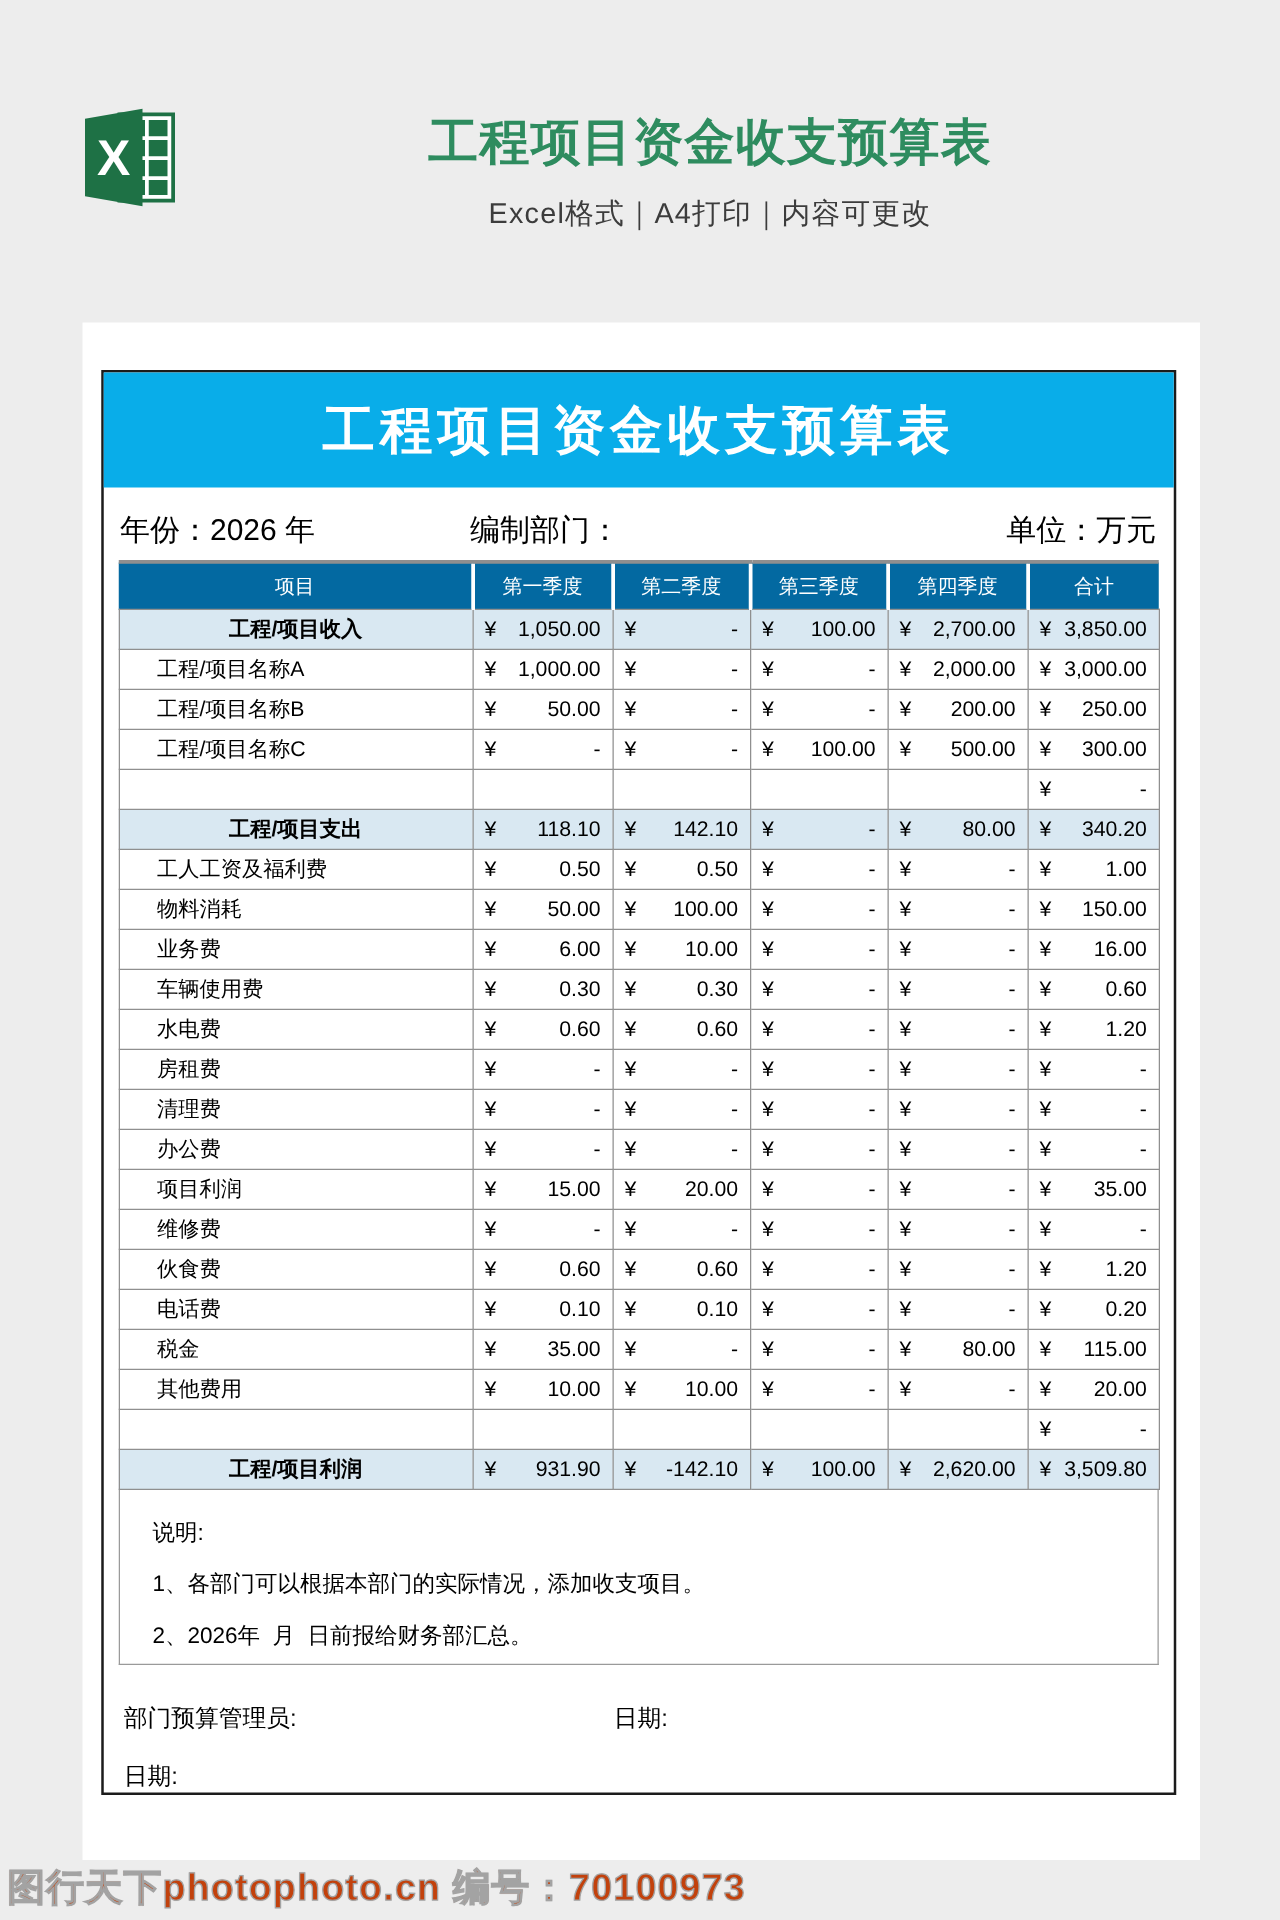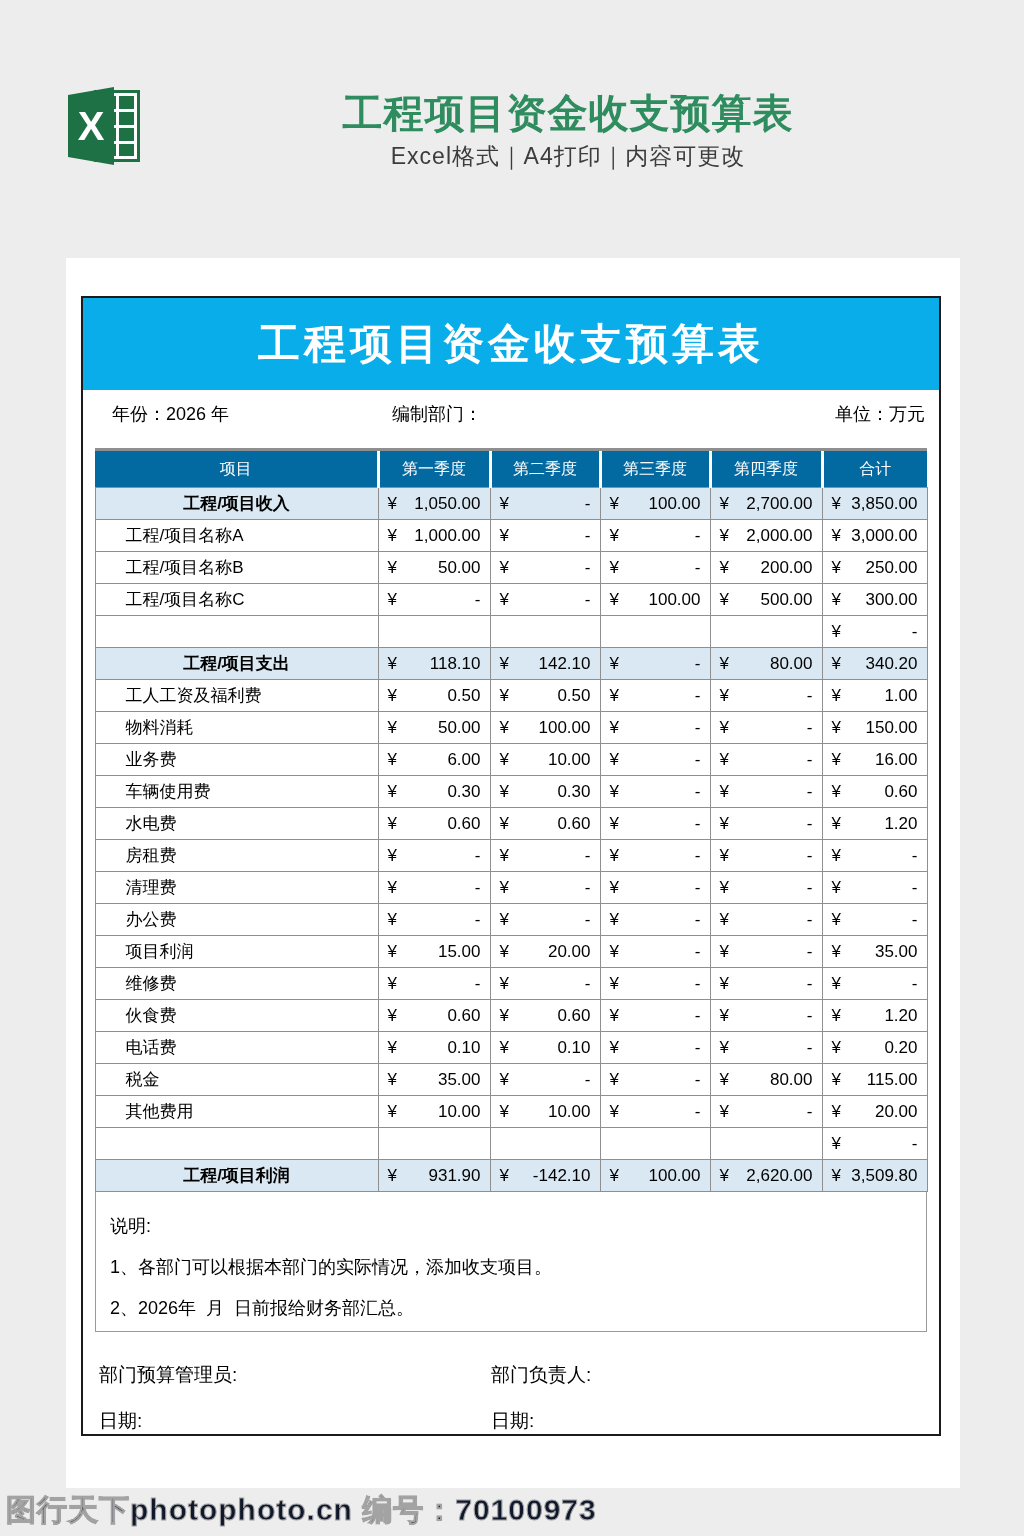--- a/index.html
+++ b/index.html
@@ -9,63 +9,63 @@
     position:relative;
     overflow:hidden;
     font-family:"Liberation Sans","DejaVu Sans",sans-serif;
     color:#000;
   }
 
   
   .excel-icon { position:absolute; left:62px; top:84px; width:84px; height:84px; }
   .top-header { position:absolute; left:112px; right:0; top:86px; text-align:center; }
   .page-title { margin:0; font-size:40px; font-weight:700; color:#2e8c5f; letter-spacing:1px; }
-  .page-subtitle { margin-top:0; font-size:23px; color:#3c3c3c; letter-spacing:1px; }
+  .page-subtitle { margin-top:14px; font-size:23px; color:#3c3c3c; letter-spacing:1px; }
 
   
   .card { position:absolute; left:66px; top:258px; width:894px; height:1230px; background:#ffffff; }
   .inner-box { position:absolute; left:15px; top:38px; width:856px; height:1136px; border:2px solid #1b1b1b; background:#fff; box-sizing:content-box; }
 
   .banner { height:92px; background:#09ade9; display:flex; align-items:center; justify-content:center;
             color:#fff; font-size:42px; font-weight:700; letter-spacing:4px; }
 
-  .meta-row { display:flex; align-items:flex-start; margin:12px 14px 0 29px; height:38px; font-size:18px; }
+  .meta-row { display:flex; align-items:flex-end; margin:12px 14px 0 13px; height:38px; font-size:24px; }
   .meta-year { width:280px; }
   .meta-dept { flex:1; }
   .meta-unit { text-align:right; }
 
   
   table.budget { border-collapse:collapse; table-layout:fixed; width:832px; margin:8px auto 0; }
   table.budget th {
     background:#0369a1; color:#fff; font-weight:400; font-size:16px; height:36px;
     border-top:3px solid #8f8f8f; padding:0;
   }
   table.budget th + th { border-left:3px solid #fff; }
   table.budget td { border:1px solid #8f8f8f; height:31px; font-size:17px; padding:0; }
   tr.section td, tr.total td { background:#d9e8f2; }
   tr.section td.label, tr.total td.label { font-weight:700;text-align:center; }
   td.label { padding-left:8px; }
   tr.item td.label { padding-left:30px; }
   .money { display:flex; justify-content:space-between; padding:0 9px; align-items:center; }
 
   
   .notes-box { width:832px; margin:0 auto; border:1px solid #9a9a9a; border-top:none;
-               height:140px; box-sizing:border-box; padding:14px 12px 0 14px; font-size:18px; }
+               height:140px; box-sizing:border-box; padding:14px 12px 0 26px; font-size:18px; }
   .notes-box div { line-height:41px; white-space:pre-wrap; }
 
   
   .sign-area { display:flex; margin:30px 0 0 16px; font-size:19px; }
   .sign-col-left { width:392px; }
   .sign-col-right { flex:1; }
   .sign-line { margin-bottom:20px; }
 
   
   .watermark {
     position:absolute; left:6px; top:1490px; font-size:30px; font-weight:700;
-    color:#0f172a; -webkit-text-stroke:1px #a3a3a3; text-shadow:0 0 1px #adadad;
+    color:#c2410c; -webkit-text-stroke:1px #a3a3a3; text-shadow:0 0 1px #adadad;
     letter-spacing:1px; white-space:nowrap;
   }
 </style>
 </head>
 <body>
 
 <svg class="excel-icon" viewBox="0 0 84 84" aria-hidden="true">
   <rect x="32" y="6" width="46" height="72" fill="#1e7145"></rect>
   <rect x="35" y="9" width="40" height="66" fill="#ffffff"></rect>
   <g fill="#1e7145">
@@ -813,21 +813,20 @@
       <div>说明:</div>
       <div id="notes-lines"><div>1、各部门可以根据本部门的实际情况，添加收支项目。</div><div>2、2026年  月  日前报给财务部汇总。</div></div>
     </div>
 
     <div class="sign-area">
       <div class="sign-col-left" id="sign-left">
           <div class="sign-line">部门预算管理员:</div>
           <div class="sign-line">日期:</div>
         </div>
       <div class="sign-col-right" id="sign-right">
-          <div class="sign-line">部门负责人:</div>
           <div class="sign-line">日期:</div>
         </div>
     </div>
 
   </div>
 </div>
 
 <div class="watermark">图行天下photophoto.cn 编号：70100973</div>
 
 </body></html>

